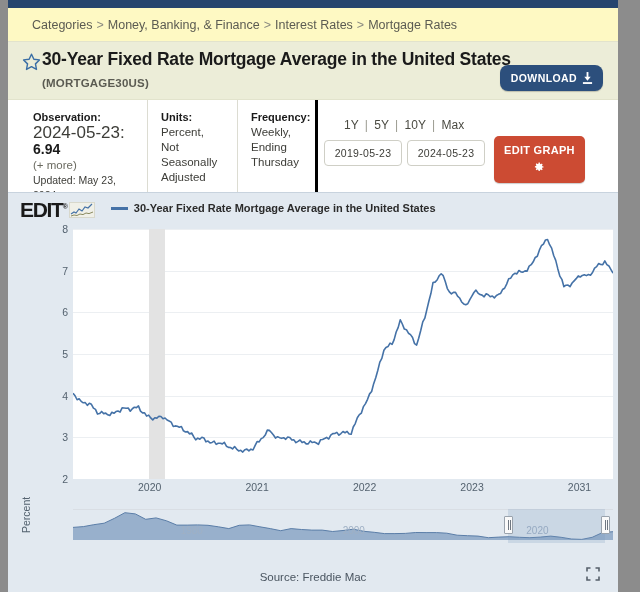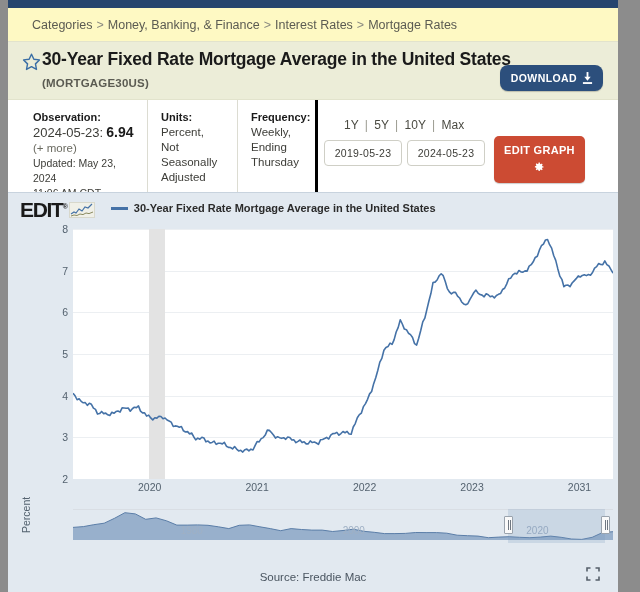--- a/index.html
+++ b/index.html
@@ -81,21 +81,21 @@
     padding: 10px 10px 0 0;
     font-size: 11.5px; color: #3d3d38;
     line-height: 15px;
   }
   .metacol .lbl { font-weight: bold; color: #1a1a1a; font-size: 11px; }
   #col-obs  { width: 140px; padding-left: 25px; border-right: 1px solid #dcdcd2; }
   #col-unit { width: 90px;  padding-left: 13px; border-right: 1px solid #dcdcd2; }
   #col-freq { width: 80px;  padding-left: 13px; border-right: 3px solid #000000; }
   #col-ctrl { flex: 1; position: relative; }
   .obs-val { font-size: 14px; font-weight: bold; color: #1a1a1a; }
-  .obs-date { font-size: 13px; color: #3d3d38; }
+  .obs-date { font-size: 17px; color: #3d3d38; }
   .more { color: #6a6a60; font-size: 11.5px; }
   .updated { font-size: 10.5px; color: #3d3d38; }
   
   .rangelinks {
     position: absolute; left: 26px; top: 18px;
     font-size: 12px; color: #4a4a42;
     white-space: nowrap;
   }
   .rangelinks span.rl { color: #4a4a42; cursor: pointer; }
   .rangelinks span.bar { color: #9a9a90; margin: 0 3px; }

